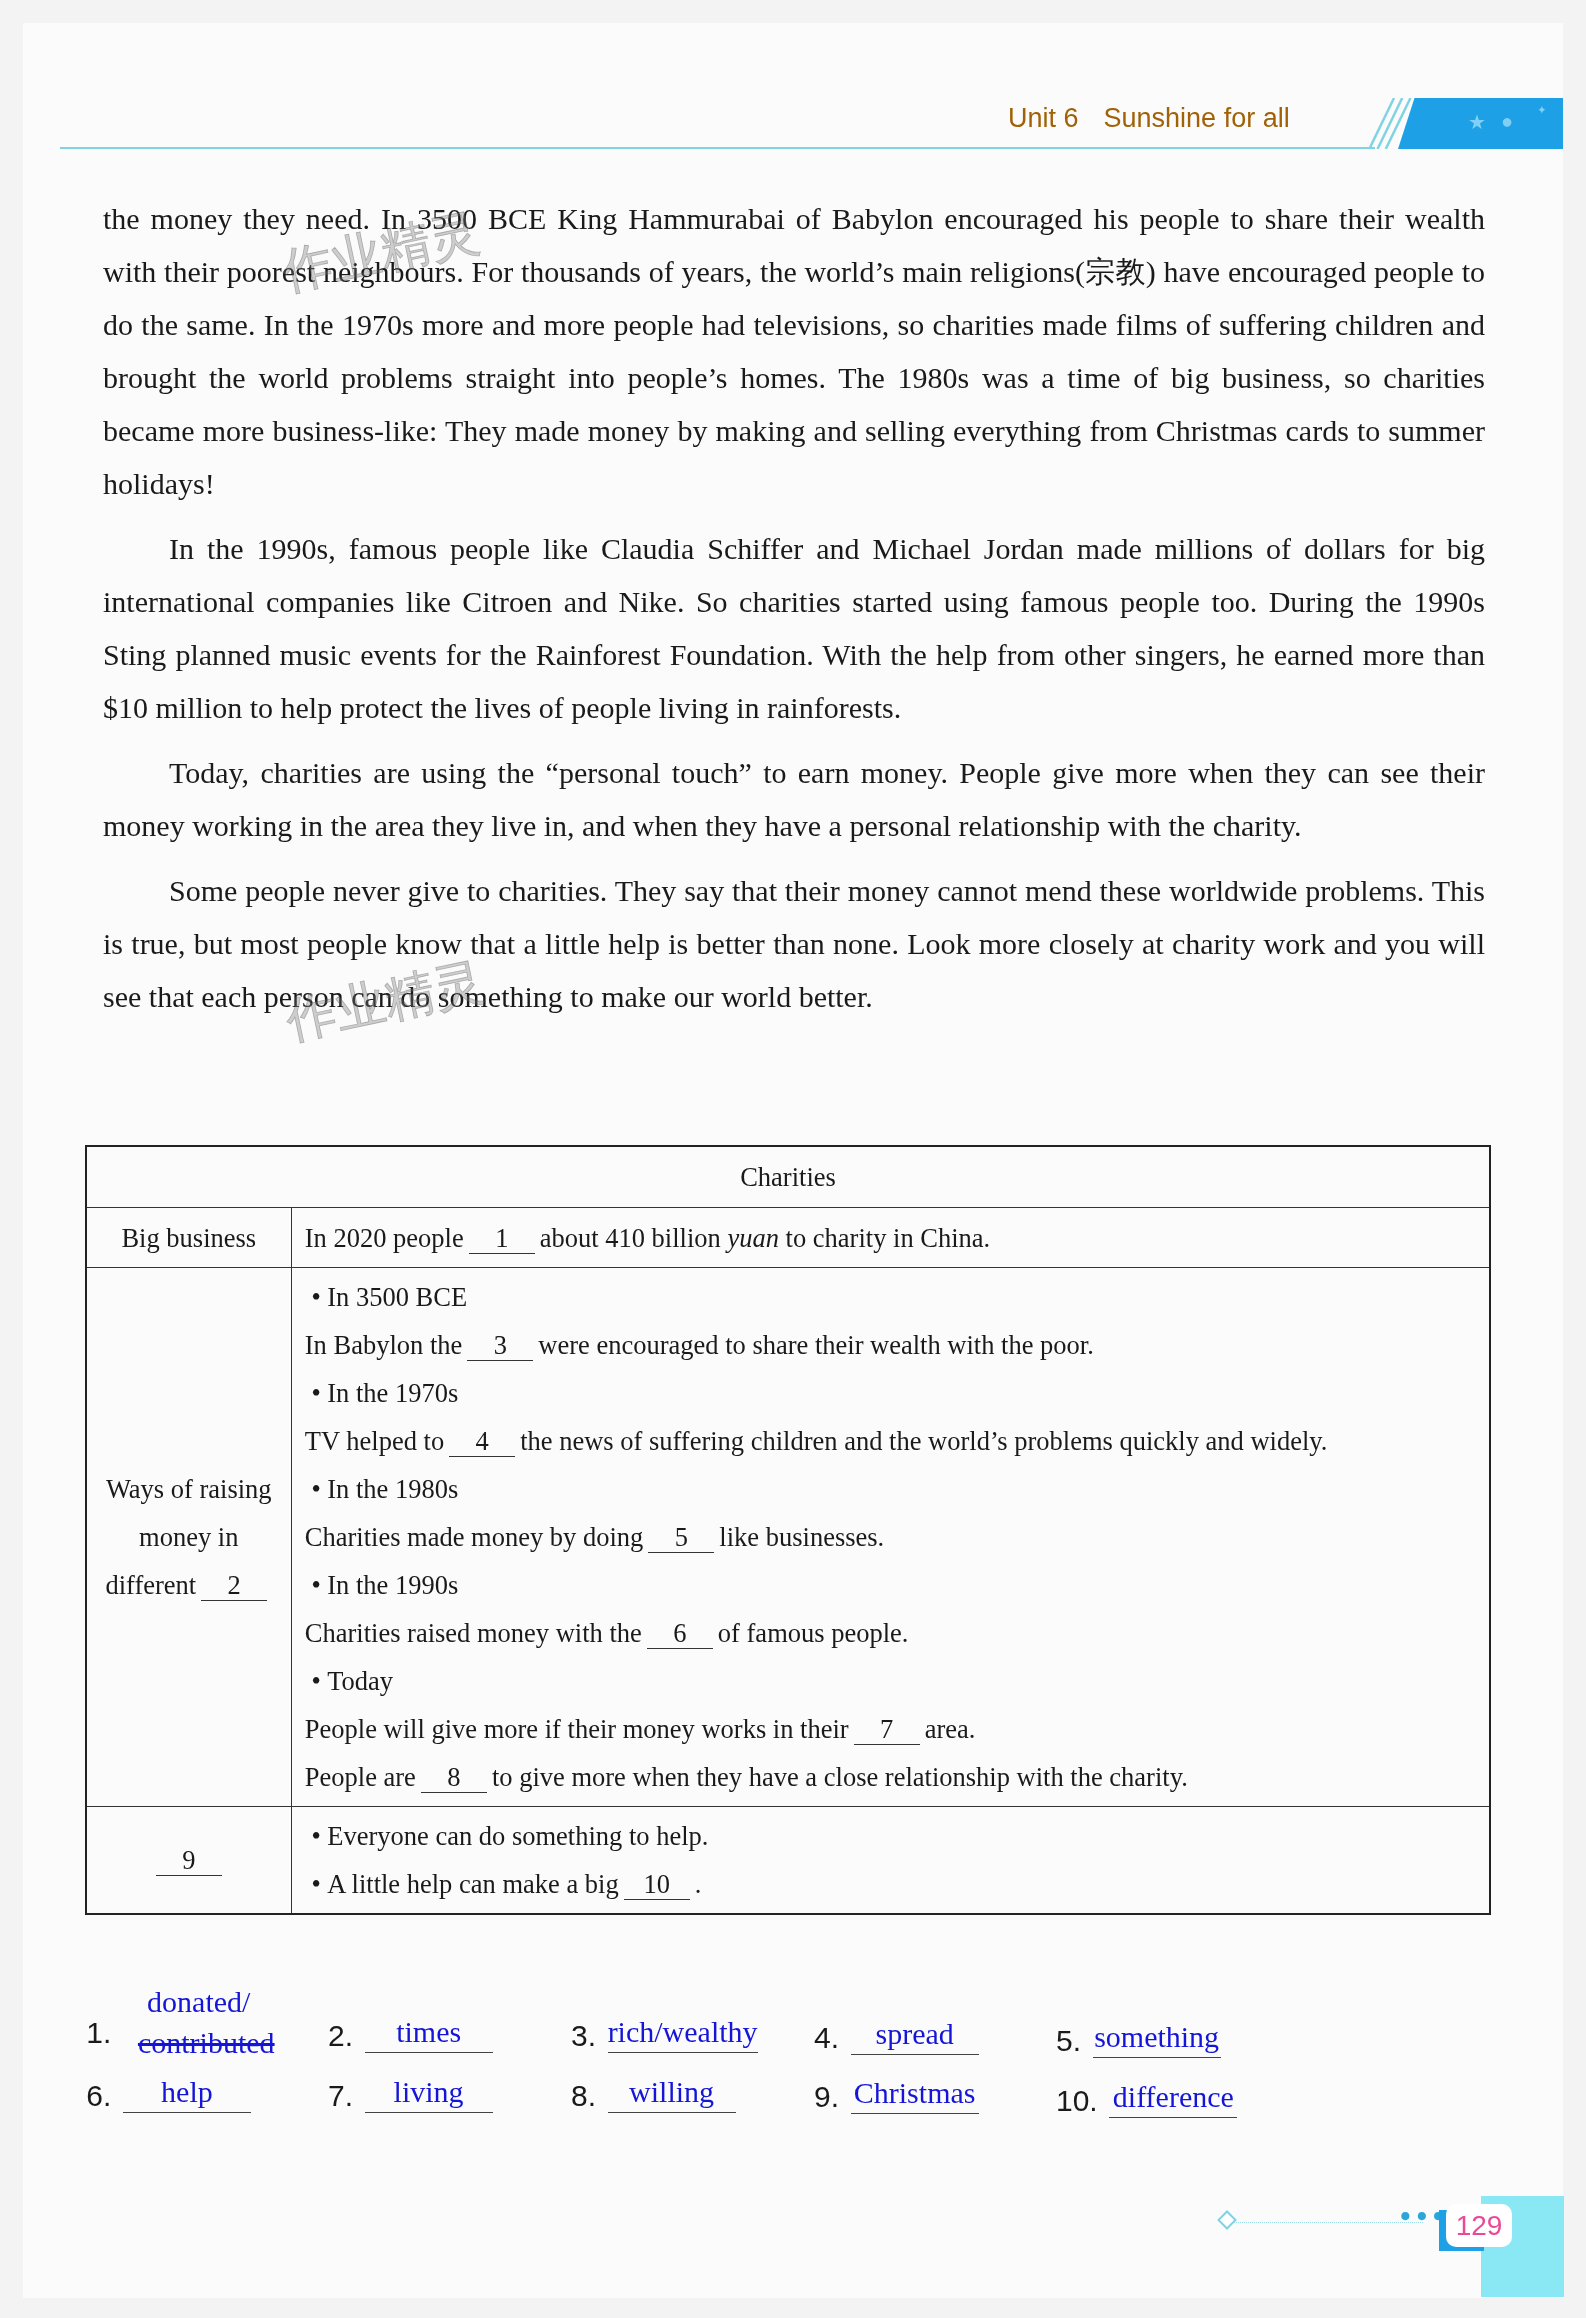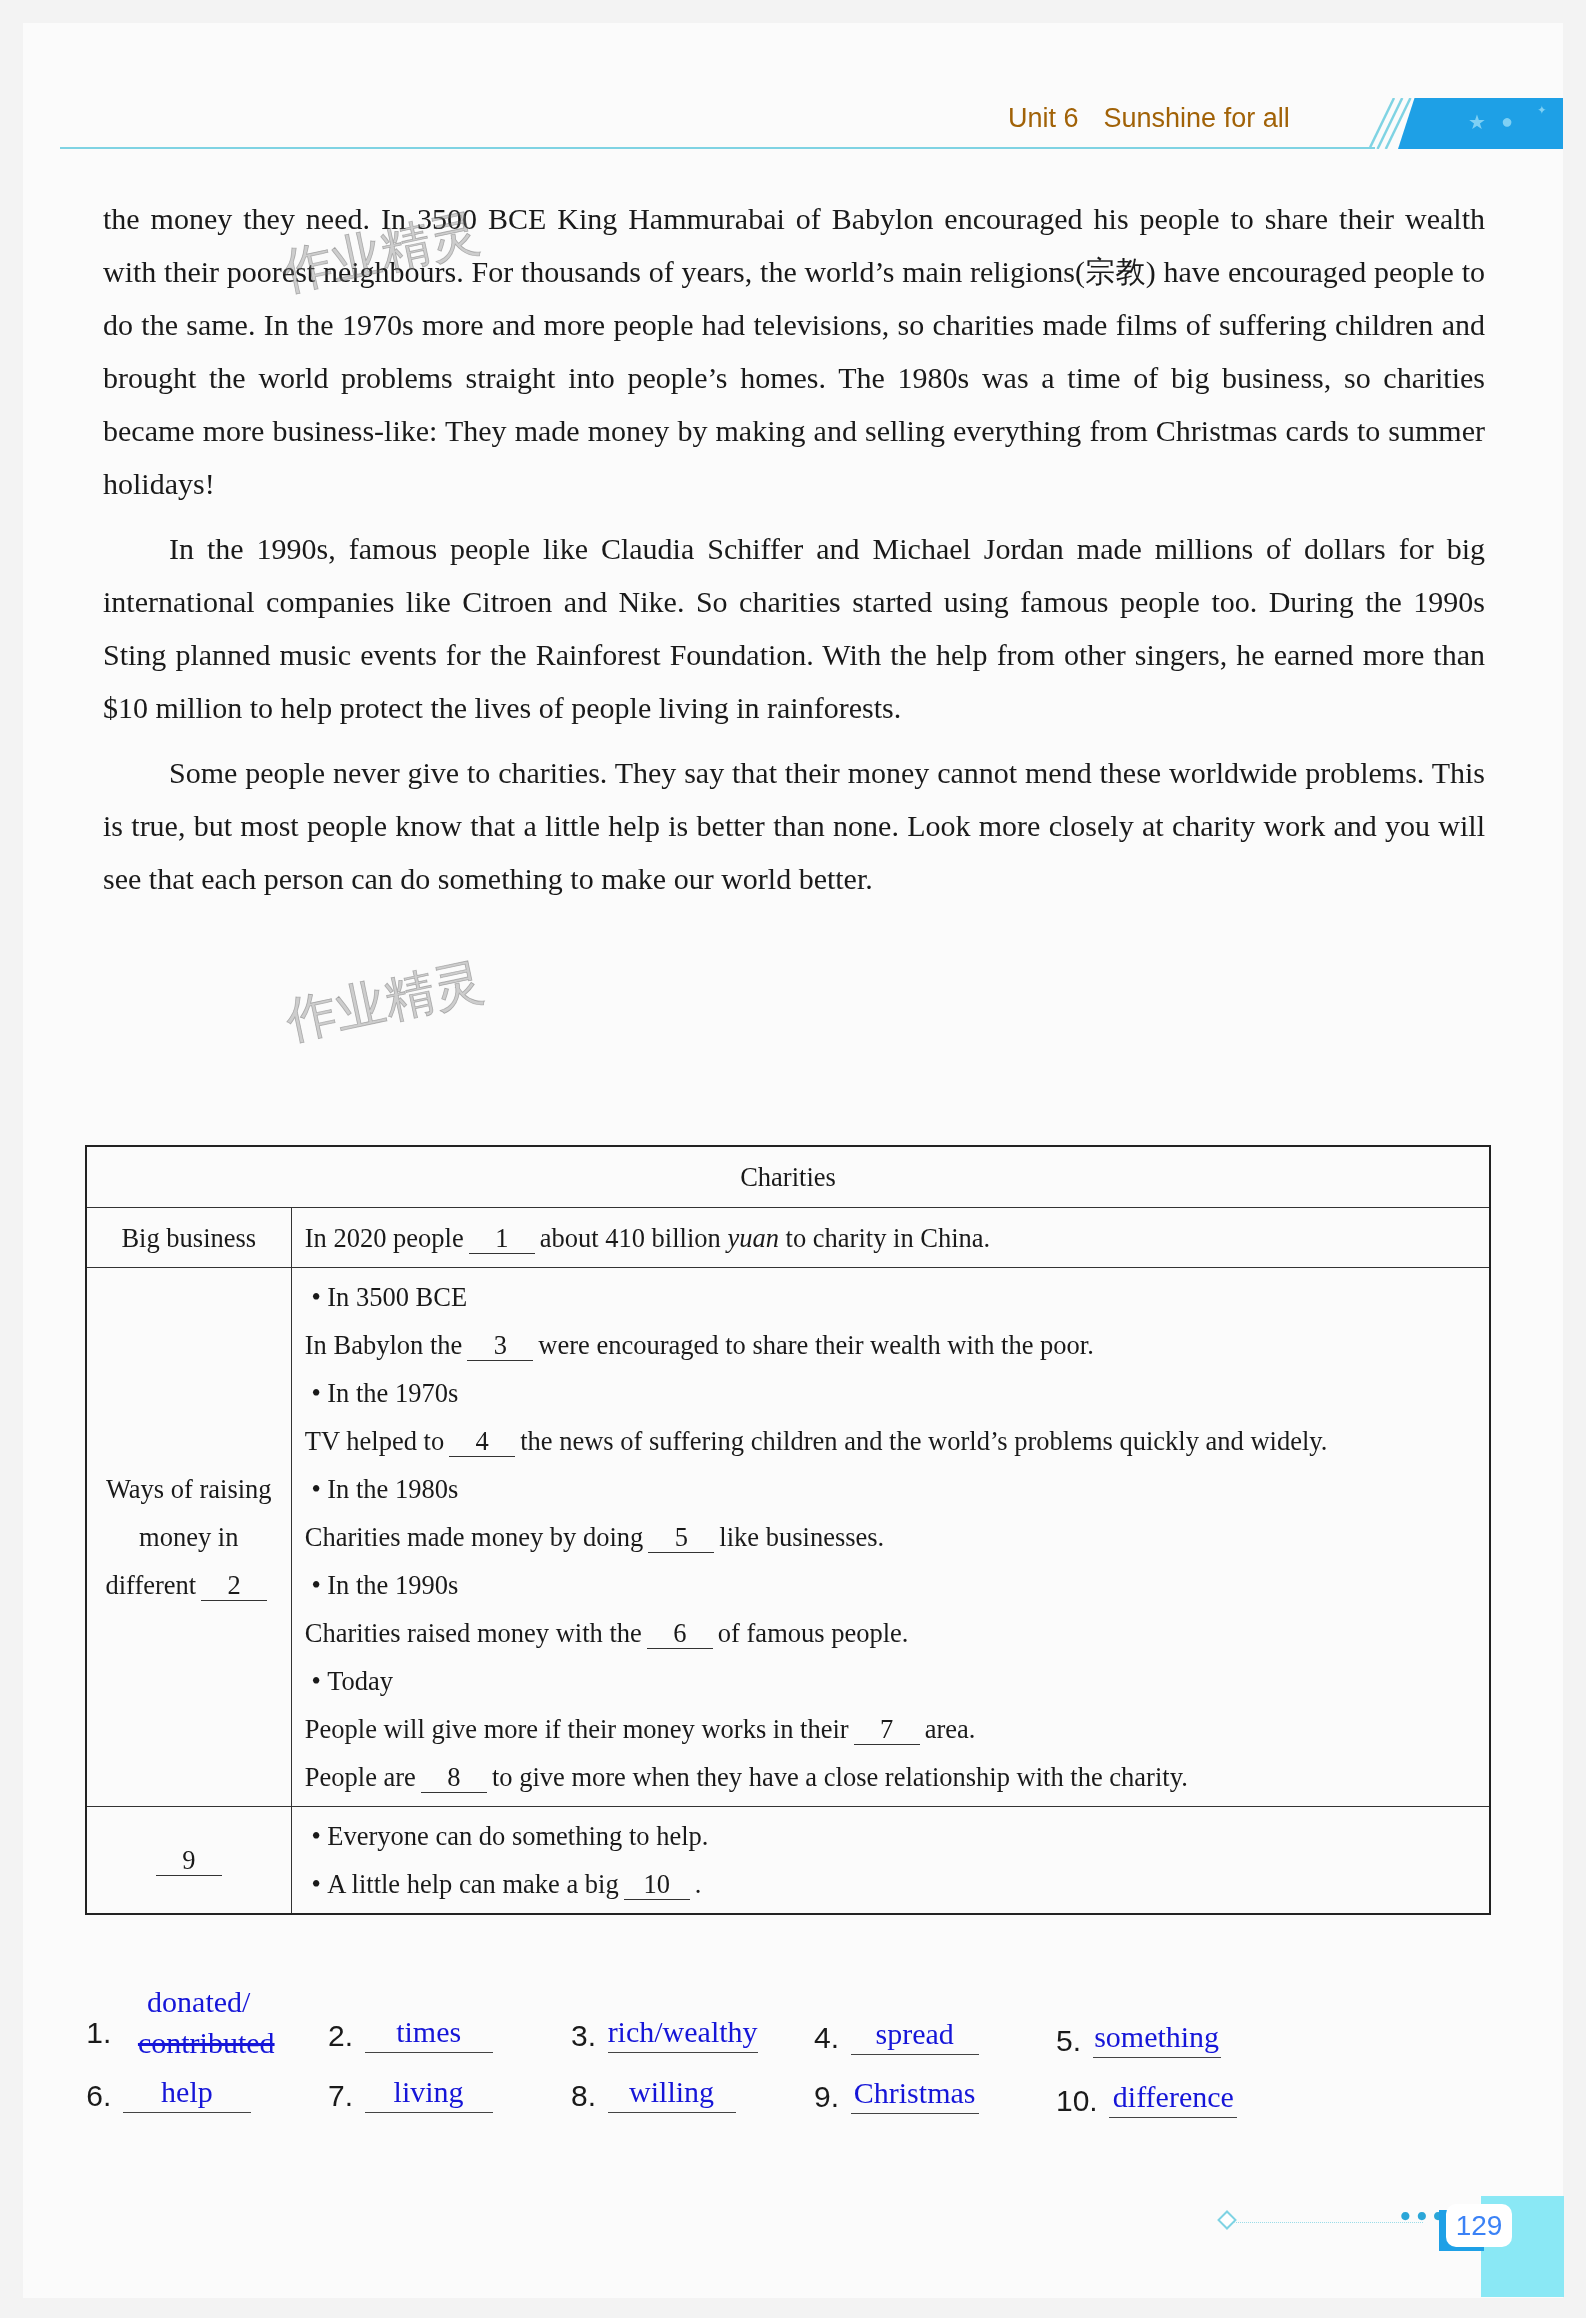--- a/index.html
+++ b/index.html
@@ -96,21 +96,21 @@
     background: #8ae8f5;
   }
   .footer-corner {
     position: absolute; left: 1439px; top: 2210px; width: 45px; height: 41px;
     background: #1ea0e6;
   }
   .page-number {
     position: absolute; left: 1446px; top: 2204px; width: 66px; height: 43px;
     background: #fff; border-radius: 10px; text-align: center;
     font-family: "Liberation Sans", "DejaVu Sans", sans-serif;
-    font-size: 28px; line-height: 43px; color: #3b82f6;
+    font-size: 28px; line-height: 43px; color: #ec4899;
   }
 </style>
 </head>
 <body>
 
 <div class="page"></div>
 
 <div class="header-title">
   <span class="unit">Unit 6</span><span>Sunshine for all</span>
 </div>
@@ -122,20 +122,21 @@
 </svg>
 <div class="header-band">
   <span class="band-star" style="left:70px">★</span>
   <span class="band-star" style="left:103px">●</span>
   <span class="band-star" style="left:139px;font-size:11.6px;top:5px">✦</span>
 </div>
 
 <div class="body-text">
   <p>the money they need. In 3500 BCE King Hammurabai of Babylon encouraged his people to share their wealth with their poorest neighbours. For thousands of years, the world’s main religions(宗教) have encouraged people to do the same. In the 1970s more and more people had televisions, so charities made films of suffering children and brought the world problems straight into people’s homes. The 1980s was a time of big business, so charities became more business-like: They made money by making and selling everything from Christmas cards to summer holidays!</p>
   <p class="indent">In the 1990s, famous people like Claudia Schiffer and Michael Jordan made millions of dollars for big international companies like Citroen and Nike. So charities started using famous people too. During the 1990s Sting planned music events for the Rainforest Foundation. With the help from other singers, he earned more than $10 million to help protect the lives of people living in rainforests.</p>
+  <p class="indent">Today, charities are using the “personal touch” to earn money. People give more when they can see their money working in the area they live in, and when they have a personal relationship with the charity.</p>
   <p class="indent">Some people never give to charities. They say that their money cannot mend these worldwide problems. This is true, but most people know that a little help is better than none. Look more closely at charity work and you will see that each person can do something to make our world better.</p>
 </div>
 
 <div class="watermark" style="left:281px;top:219px">作业精灵</div>
 <div class="watermark" style="left:285px;top:968px">作业精灵</div>
 
 <table class="table">
   <tbody>
       <tr>
     <th colspan="2">Charities</th>

